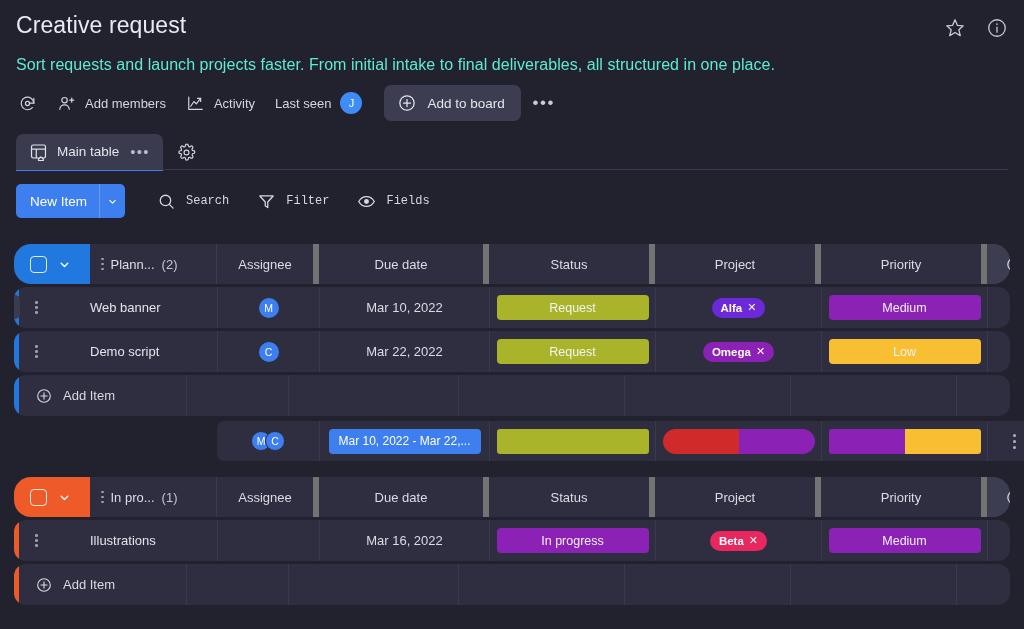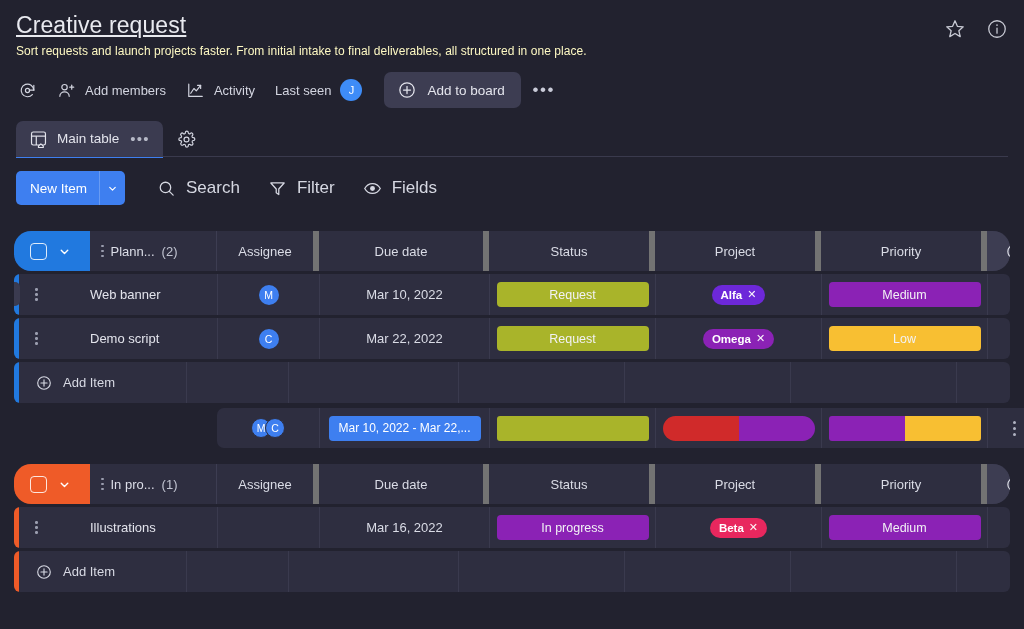--- a/index.html
+++ b/index.html
@@ -7,30 +7,30 @@
     width: 1024px; height: 629px;
     background: #22222f;
     font-family: "Liberation Sans", sans-serif;
     color: #e8e9ee;
     overflow: hidden;
   }
   .page { position: relative; width: 1024px; height: 629px; }
 
   
   .board-header { padding: 10px 16px 0 16px; }
-  .title-row { display: flex; align-items: flex-end; text-decoration: underline; }
+  .title-row { display: flex; align-items: center; }
   .board-title {
     font-size: 23px; font-weight: 400; color: #e9eaf0;
     letter-spacing: .1px; line-height: 30px;
   }
   .title-spacer { flex: 1; }
   .header-actions { display: flex; align-items: center; gap: 20px; padding-top: 5px; }
   .hdr-icon { width: 22px; height: 22px; cursor: pointer; opacity: .92; }
   .board-sub {
-    font-size: 12px; color: #fef9c3; margin-top: 3px; line-height: 17px;
+    font-size: 16px; color: #5eead4; margin-top: 16px; line-height: 17px;
     letter-spacing: .05px;
   }
 
   
   .meta-bar { display: flex; align-items: center; gap: 0; margin-top: 13px; height: 34px; }
   .meta-item {
     display: flex; align-items: center; gap: 9px;
     font-size: 13px; color: #d3d5e0; cursor: pointer;
     padding: 6px 10px; border-radius: 5px; white-space: nowrap;
   }
@@ -84,22 +84,22 @@
     border-radius: 5px; height: 34px; color: #fff; font-size: 13.5px;
     cursor: pointer; overflow: hidden; margin-right: 18px;
   }
   .new-item .ni-label { padding: 0 12px 0 14px; }
   .new-item .ni-caret {
     display: flex; align-items: center; justify-content: center;
     width: 26px; height: 100%; border-left: 1px solid rgba(255,255,255,.22);
   }
   .tool {
     display: flex; align-items: center; gap: 10px;
-    font-size: 17px; color: #d6d8e2; cursor: pointer;
-    padding: 7px 14px; border-radius: 5px;
+    font-size: 12px; color: #d6d8e2; cursor: pointer;
+    padding: 7px 14px; border-radius: 5px; font-family: Liberation Mono, monospace;
   }
 
   
   .table-area { padding: 26px 14px 0 14px; }
   .group { margin-bottom: 16px; }
 
   .grid-row { display: flex; align-items: stretch; }
   .c-sel      { width: 76px; flex: none; }
   .c-name     { width: 127px; flex: none; }
   .c-assignee { width: 102px; flex: none; }
@@ -133,21 +133,21 @@
     border-right: 6px solid #737373; color: #dadce6;
   }
   .gh-add {
     display: flex; align-items: center; justify-content: center;
     background: #3d3d52; border-radius: 0 7px 7px 0;
   }
 
   
   .row {
     height: 41px; display: flex; align-items: stretch;
-    background: #2e2e40; border-radius: 6px; overflow: hidden;
+    background: #2e2e40; border-radius: 12px; overflow: hidden;
     margin-top: 3px; position: relative;
   }
   .row-accent { width: 5px; flex: none; }
   .row .c-sel { width: 71px; display: flex; align-items: center; padding-left: 16px; }
   .row .c-name { display: flex; align-items: center; font-size: 13px; color: #e3e4ec; }
   .cell {
     display: flex; align-items: center; justify-content: center;
     border-left: 1px solid #3a3a4e; font-size: 13px; color: #dadce6;
   }
 

